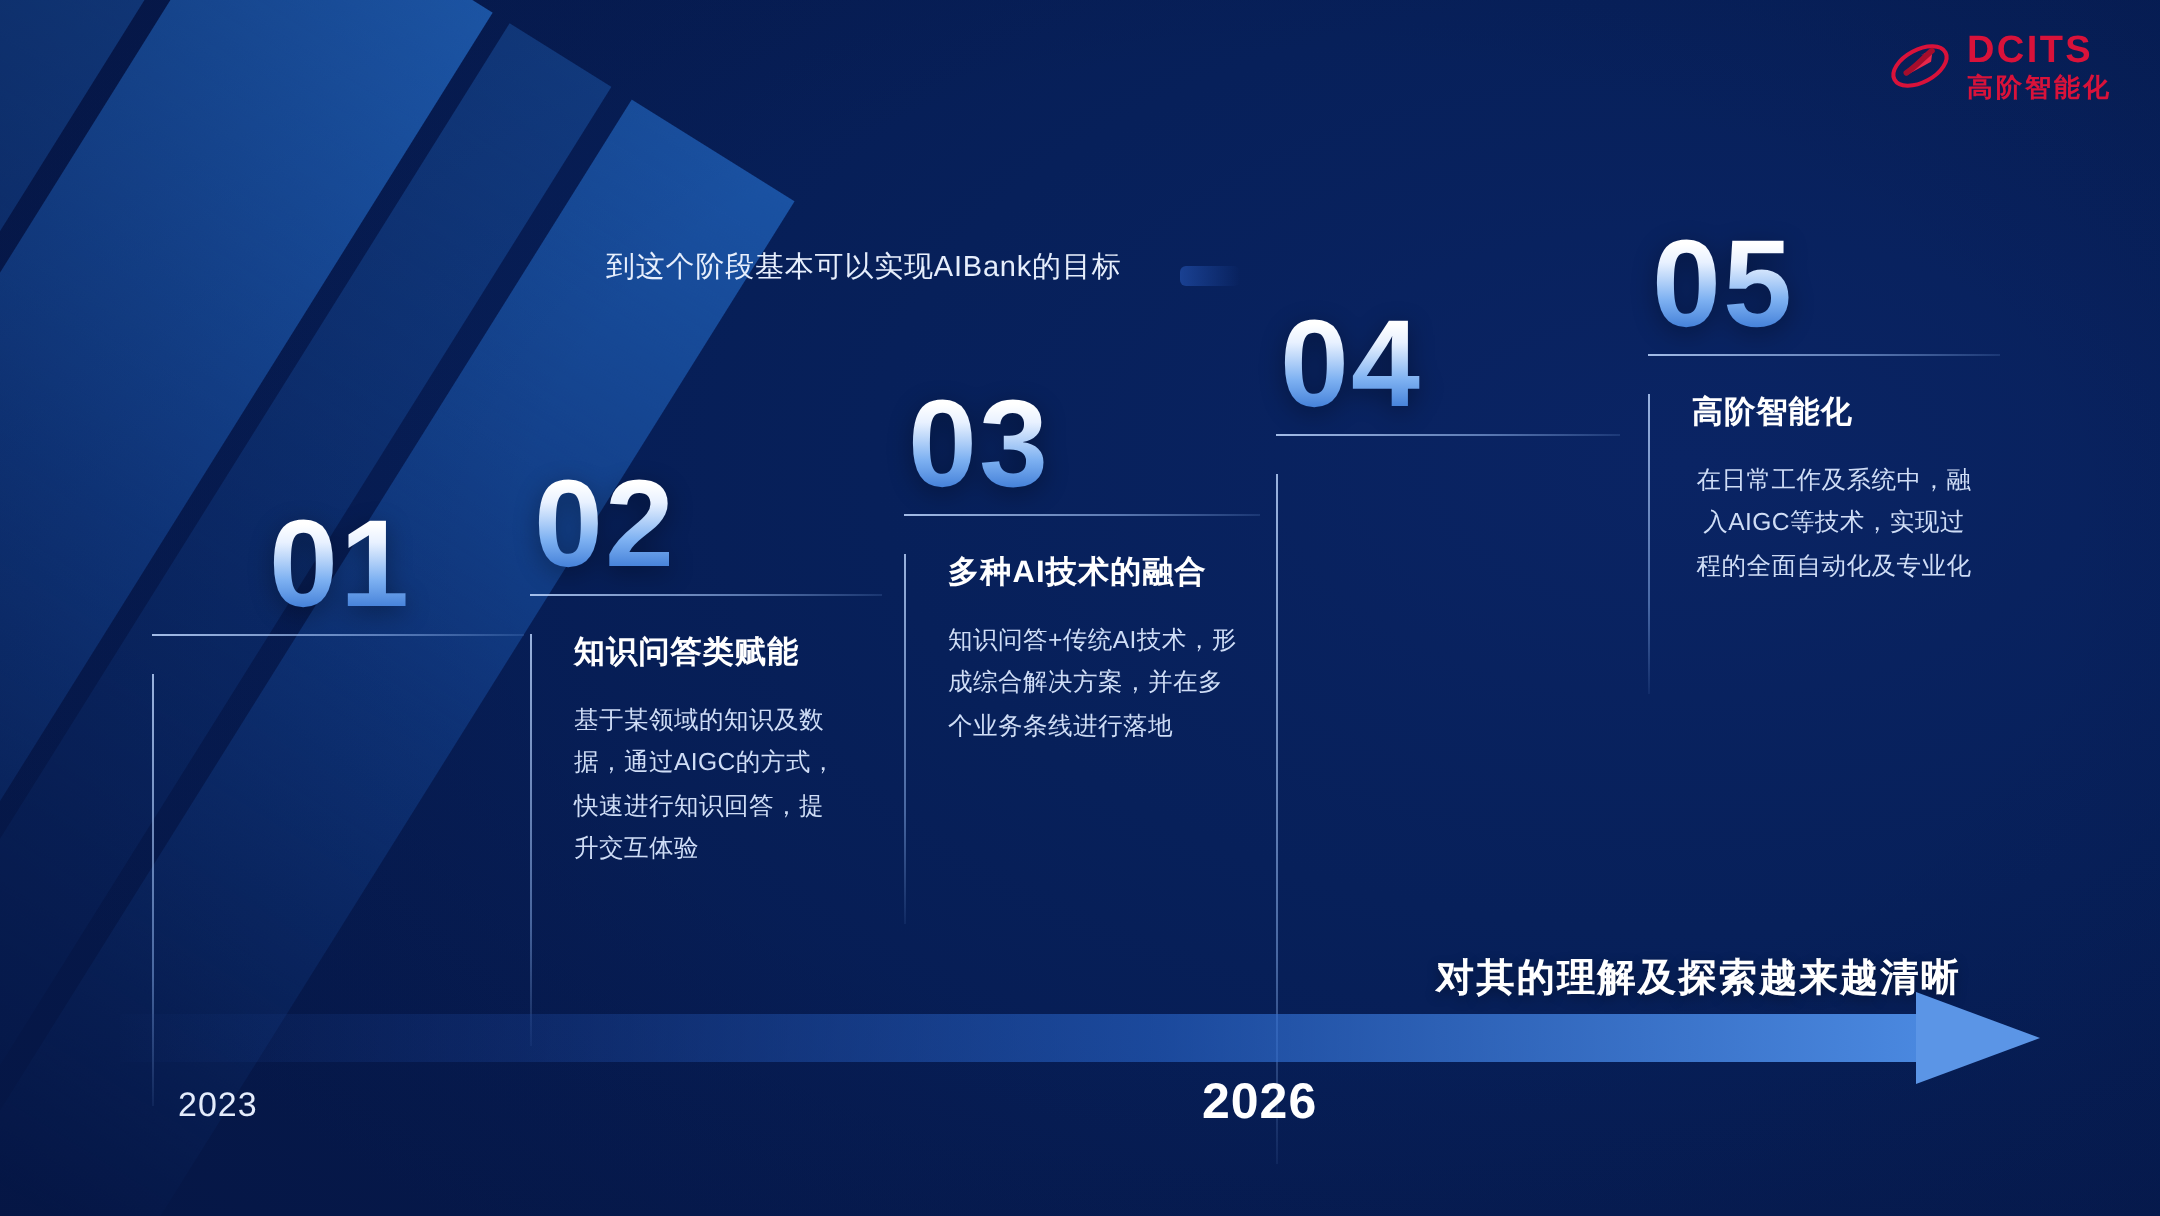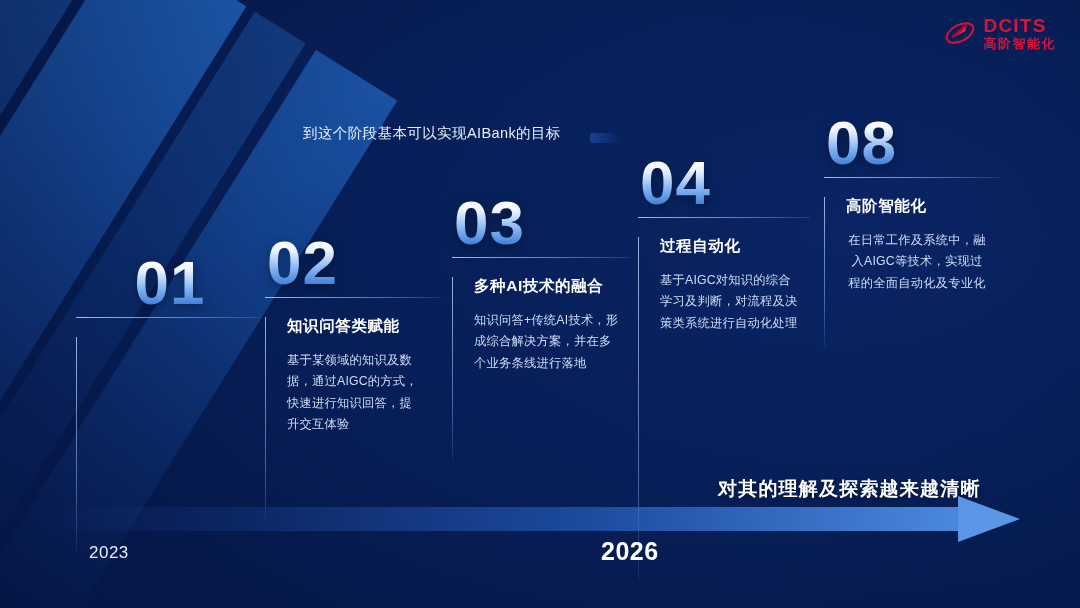--- a/index.html
+++ b/index.html
@@ -240,28 +240,24 @@
     <div class="step-body">
       <div class="step-title">多种AI技术的融合</div>
       <div class="step-desc" style="width:146px;">知识问答+传统AI技术，形成综合解决方案，并在多个业务条线进行落地</div>
     </div>
   </div>
 
   <div class="step" style="left:638px; top:158px; width:172px;">
     <div class="step-num">04</div>
     <div class="bracket-top" style="width:172px;"></div>
     <div class="bracket-left" style="top:79px; height:345px;"></div>
-    <div class="step-body">
-      <div class="step-title">过程自动化</div>
-      <div class="step-desc" style="width:140px;">基于AIGC对知识的综合学习及判断，对流程及决策类系统进行自动化处理</div>
-    </div>
   </div>
 
   <div class="step" style="left:824px; top:118px; width:176px;">
-    <div class="step-num">08</div>
+    <div class="step-num">05</div>
     <div class="bracket-top" style="width:176px;"></div>
     <div class="bracket-left" style="top:79px; height:150px;"></div>
     <div class="step-body">
       <div class="step-title">高阶智能化</div>
       <div class="step-desc" style="width:142px;text-align:center;">在日常工作及系统中，融入AIGC等技术，实现过程的全面自动化及专业化</div>
     </div>
   </div>
 
   <div class="arrow-label">对其的理解及探索越来越清晰</div>
   <div class="arrow-wrap">

